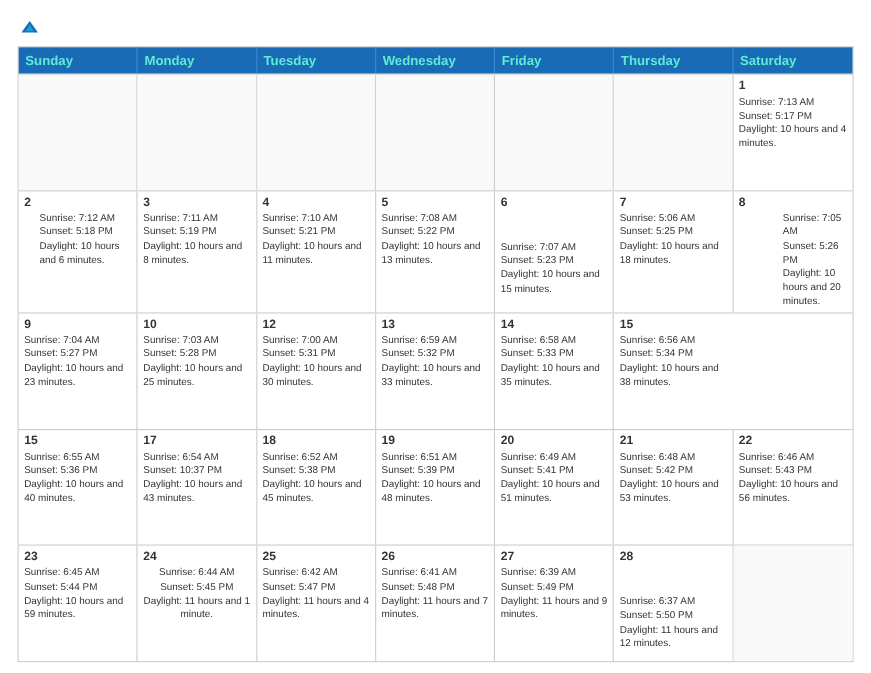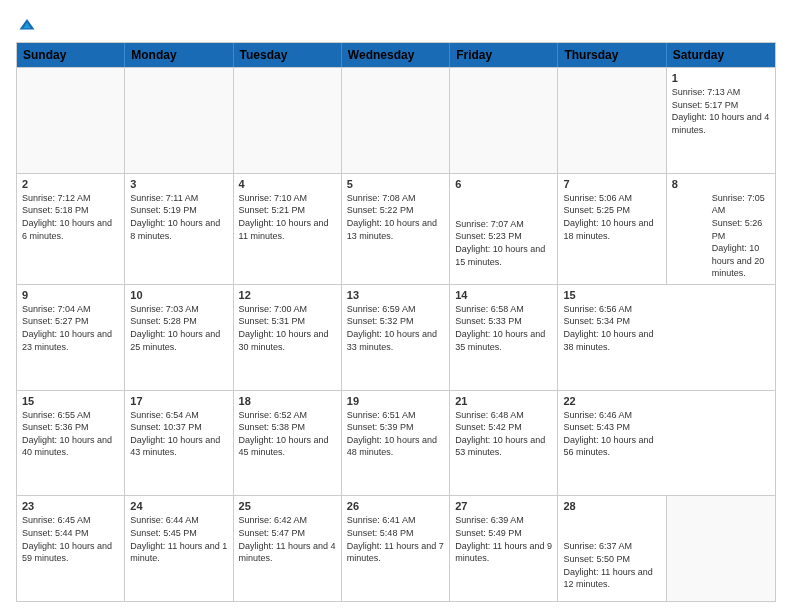--- a/index.html
+++ b/index.html
@@ -57,21 +57,21 @@
       display: flex;
       flex-direction: column;
       border: 1px solid #ccc;
     }
     .cal-header {
       display: grid;
       grid-template-columns: repeat(7, 1fr);
       background: #1a6bb5;
     }
     .cal-header-cell {
-      color: #000000;
+      color: #5eead4;
       font-size: 12px;
       font-weight: bold;
       padding: 5px 6px;
       border-right: 1px solid #3a8ad4;
     }
     .cal-header-cell:last-child { border-right: none; }
     .cal-body {
       flex: 1;
       display: flex;
       flex-direction: column;
@@ -148,21 +148,21 @@
           <div class="cal-cell">
             <div class="day-num">1</div>
             <div class="day-info" style="white-space: pre-line;">Sunrise: 7:13 AM
 Sunset: 5:17 PM
 Daylight: 10 hours and 4 minutes.</div>
           </div>
         </div>
         <div class="cal-row">
           <div class="cal-cell">
             <div class="day-num">2</div>
-            <div class="day-info" style="white-space: pre-line;">Sunrise: 7:12 AM
+            <div class="day-info" style="white-space: pre-line; margin-left: 14px;">Sunrise: 7:12 AM
 Sunset: 5:18 PM
 Daylight: 10 hours and 6 minutes.</div>
           </div>
           <div class="cal-cell">
             <div class="day-num">3</div>
             <div class="day-info" style="white-space: pre-line;">Sunrise: 7:11 AM
 Sunset: 5:19 PM
 Daylight: 10 hours and 8 minutes.</div>
           </div>
           <div class="cal-cell">
@@ -253,20 +253,26 @@
 Sunset: 5:38 PM
 Daylight: 10 hours and 45 minutes.</div>
           </div>
           <div class="cal-cell">
             <div class="day-num">19</div>
             <div class="day-info" style="white-space: pre-line;">Sunrise: 6:51 AM
 Sunset: 5:39 PM
 Daylight: 10 hours and 48 minutes.</div>
           </div>
           <div class="cal-cell">
+            <div class="day-num">20</div>
+            <div class="day-info" style="white-space: pre-line;">Sunrise: 6:49 AM
+Sunset: 5:41 PM
+Daylight: 10 hours and 51 minutes.</div>
+          </div>
+          <div class="cal-cell">
             <div class="day-num">21</div>
             <div class="day-info" style="white-space: pre-line;">Sunrise: 6:48 AM
 Sunset: 5:42 PM
 Daylight: 10 hours and 53 minutes.</div>
           </div>
           <div class="cal-cell">
             <div class="day-num">22</div>
             <div class="day-info" style="white-space: pre-line;">Sunrise: 6:46 AM
 Sunset: 5:43 PM
 Daylight: 10 hours and 56 minutes.</div>
@@ -274,21 +280,21 @@
         </div>
         <div class="cal-row">
           <div class="cal-cell">
             <div class="day-num">23</div>
             <div class="day-info" style="white-space: pre-line;">Sunrise: 6:45 AM
 Sunset: 5:44 PM
 Daylight: 10 hours and 59 minutes.</div>
           </div>
           <div class="cal-cell">
             <div class="day-num">24</div>
-            <div class="day-info" style="white-space: pre-line;">Sunrise: 6:44 AM
+            <div class="day-info" style="white-space: pre-line; text-align: center;">Sunrise: 6:44 AM
 Sunset: 5:45 PM
 Daylight: 11 hours and 1 minute.</div>
           </div>
           <div class="cal-cell">
             <div class="day-num">25</div>
             <div class="day-info" style="white-space: pre-line;">Sunrise: 6:42 AM
 Sunset: 5:47 PM
 Daylight: 11 hours and 4 minutes.</div>
           </div>
           <div class="cal-cell">

